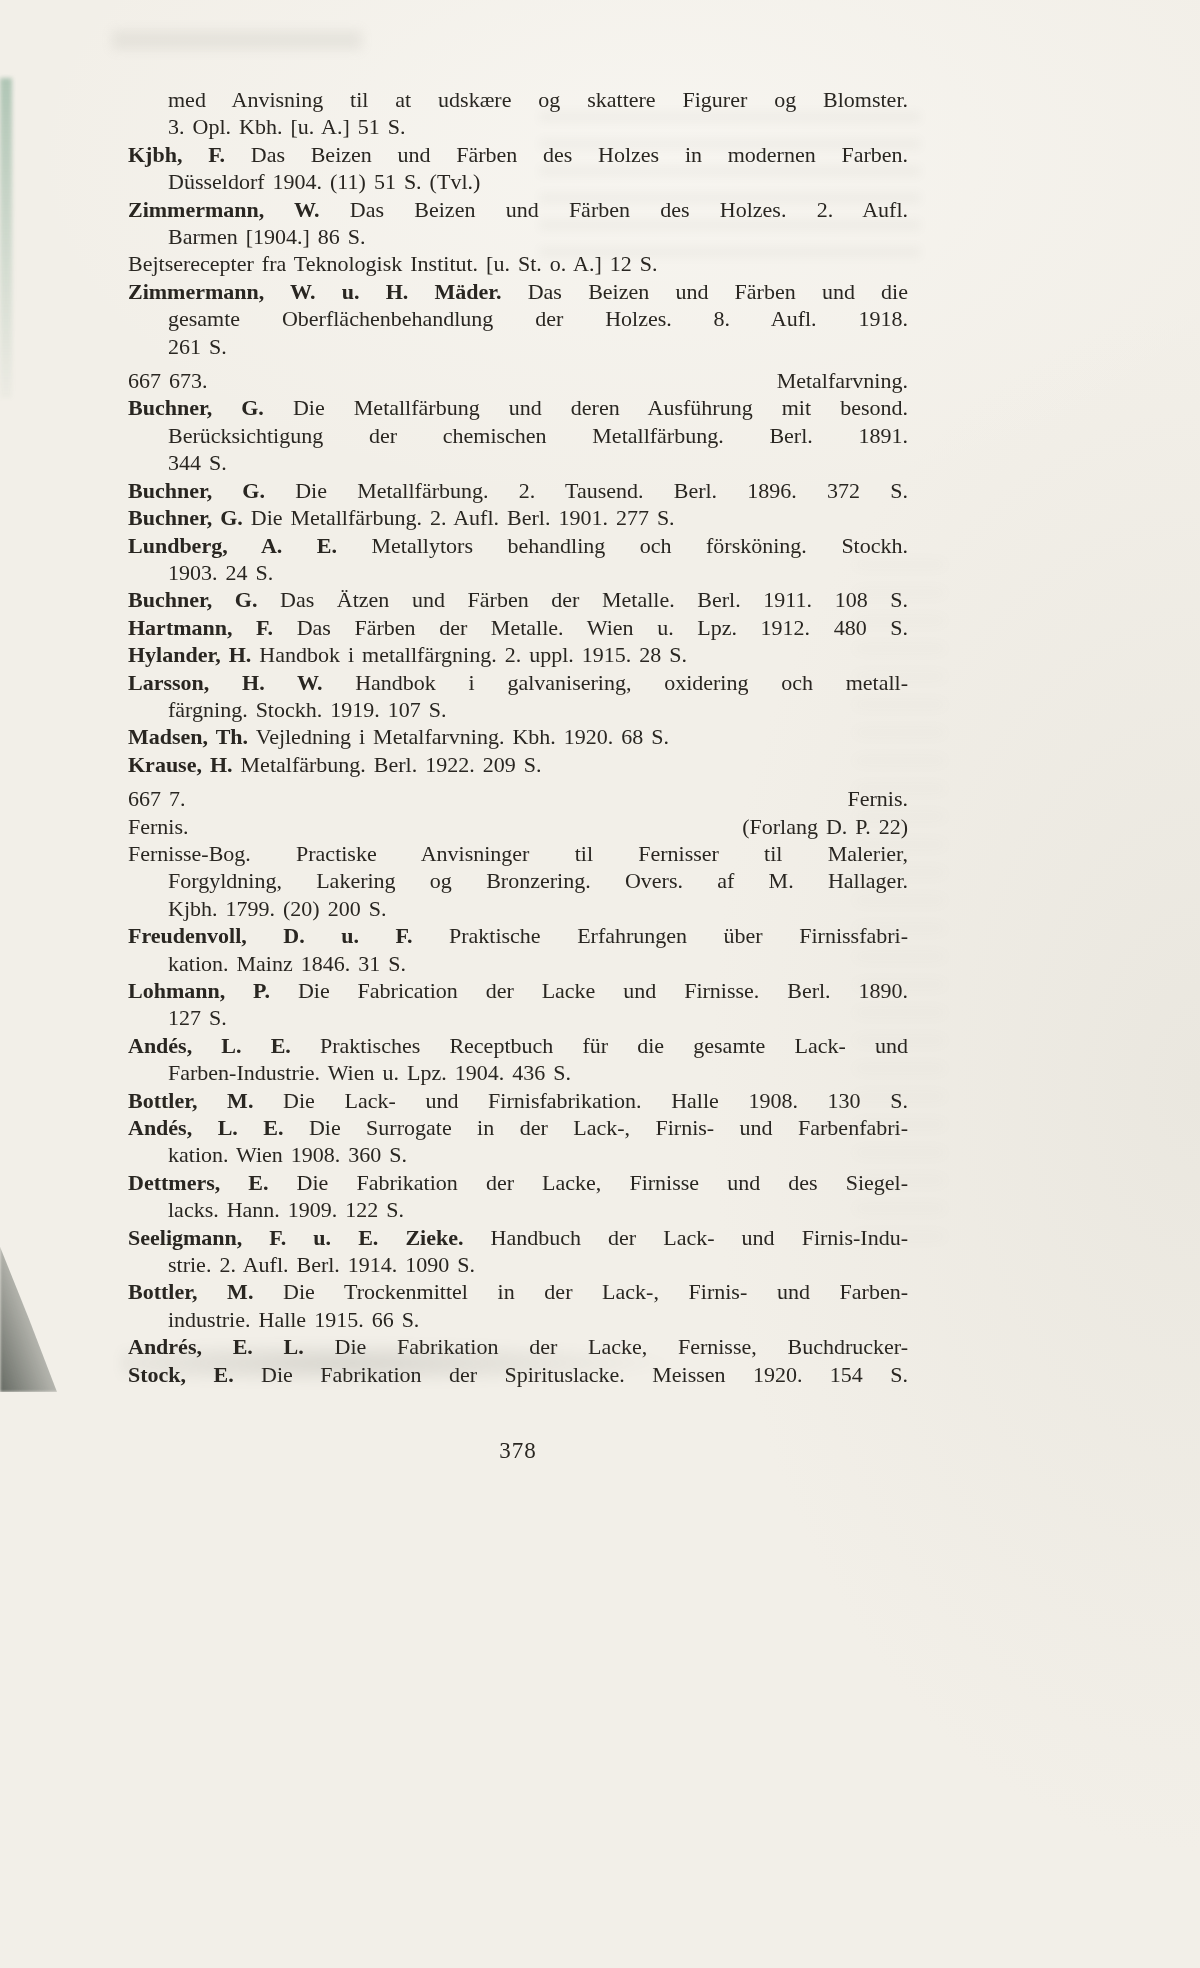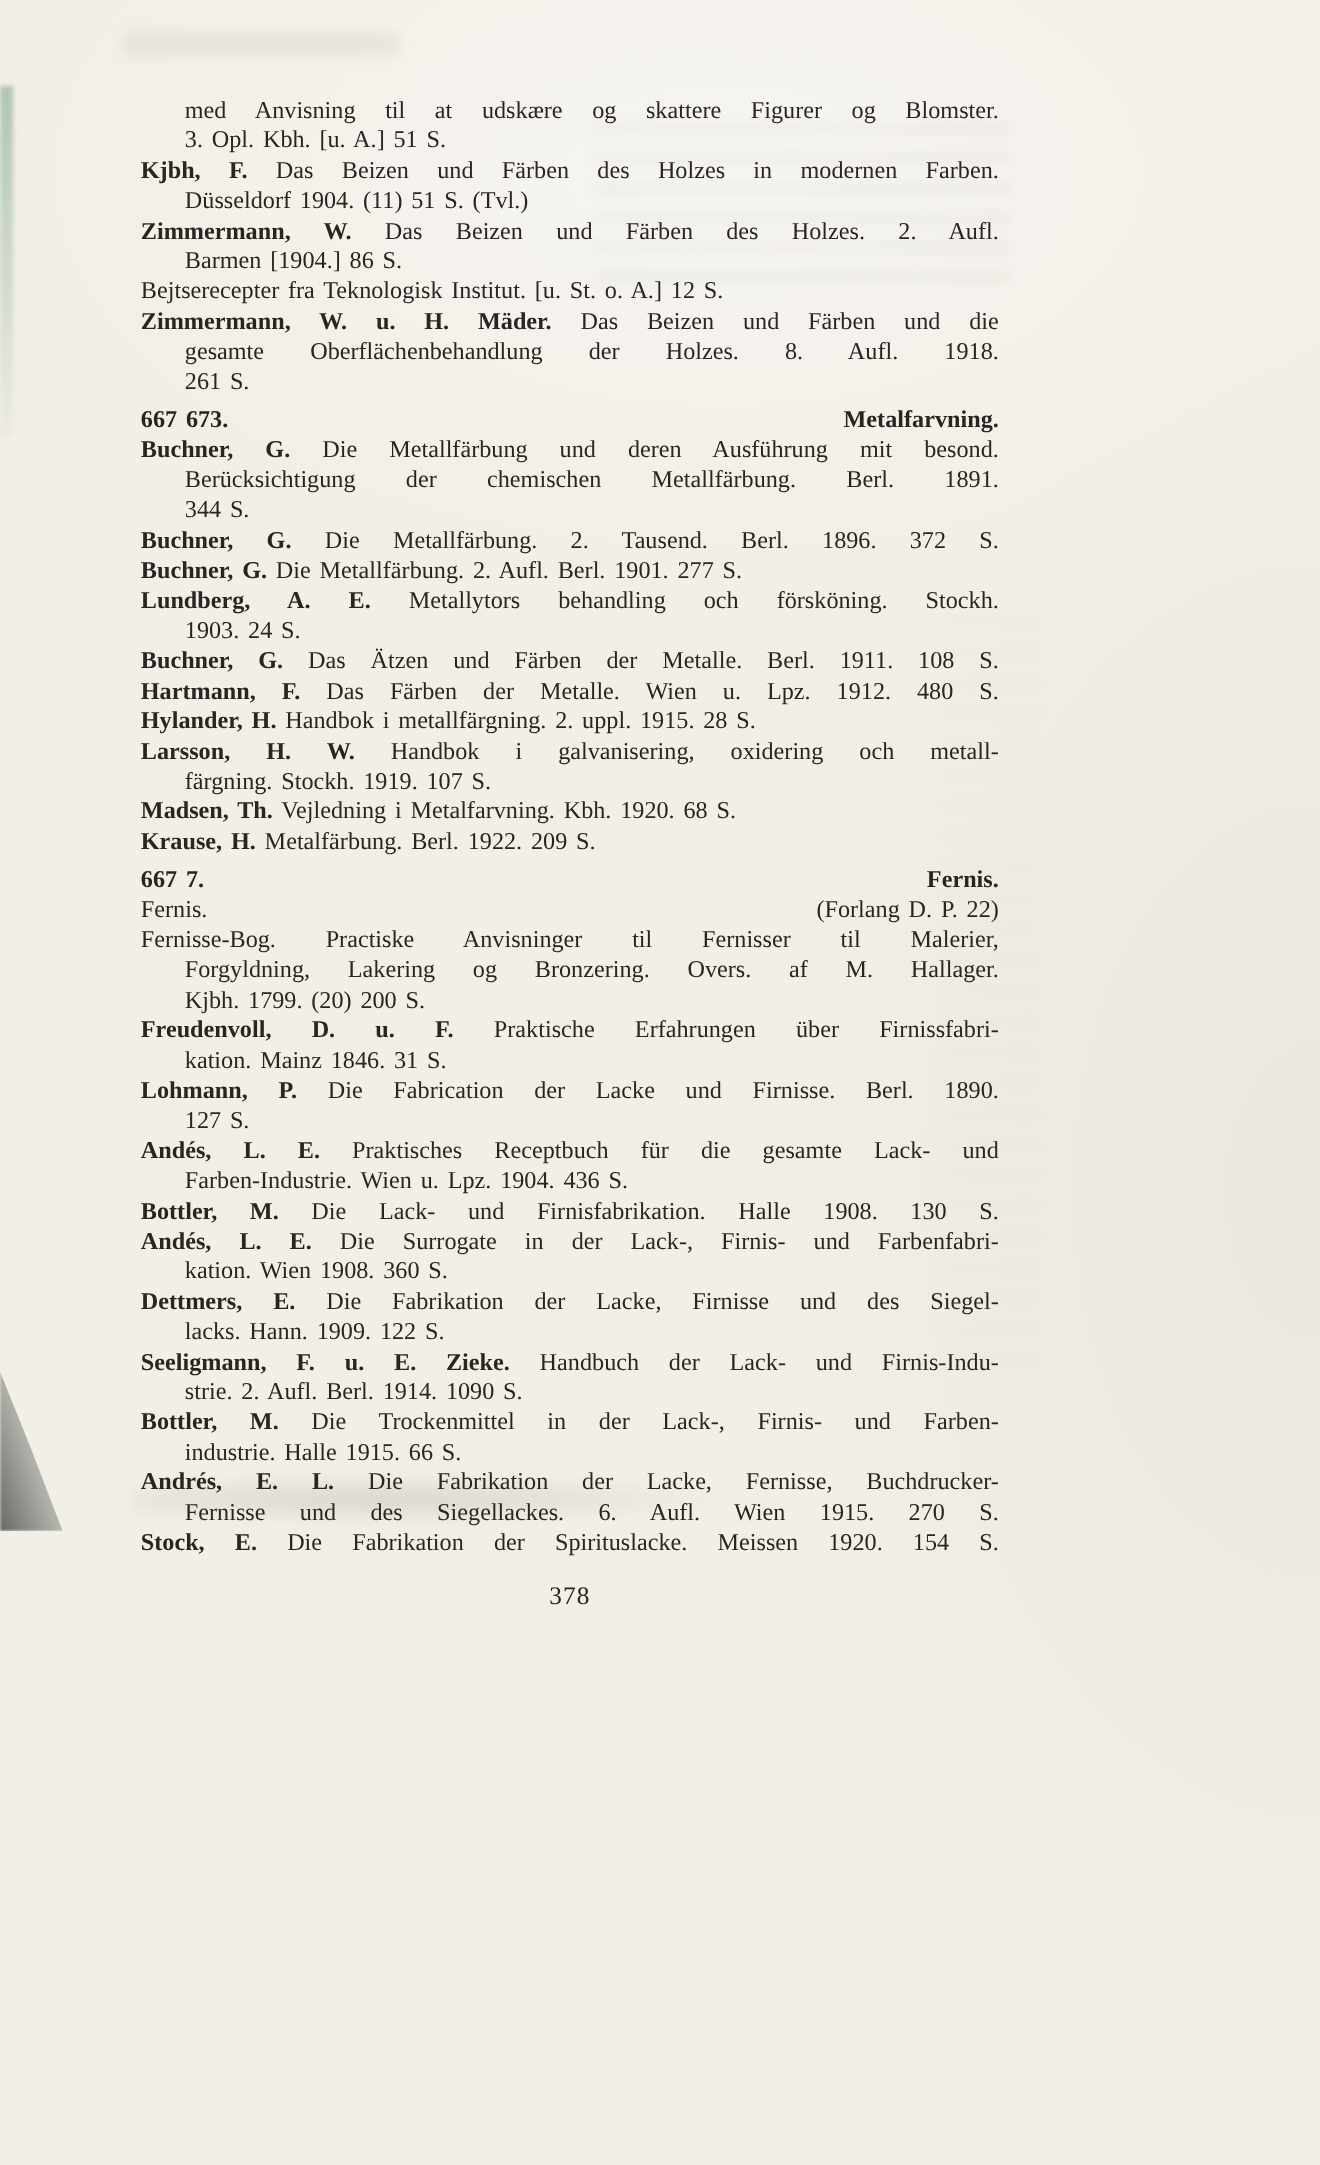--- a/index.html
+++ b/index.html
@@ -57,21 +57,21 @@
   .line {
     font-size: 22px;
     line-height: 27.4px;
     min-height: 27.4px;
     word-spacing: 2.5px;
   }
   .line.indent { padding-left: 40px; }
   .line.justify { text-align: justify; text-align-last: justify; }
   .line b { font-weight: bold; }
   .flexline { display: flex; justify-content: space-between; }
-  .flexline.heading { margin-top: 7px; font-weight: bold; }
+  .flexline.heading { margin-top: 7px; font-weight: normal; }
 
   .pagenum {
     position: absolute;
     left: 128px; top: 1438px; width: 780px;
     text-align: center;
     font-size: 23px;
     letter-spacing: 1px;
   }
 </style>
 </head>
@@ -134,18 +134,17 @@
       <div class="line justify"><b>Bottler, M.</b> Die Lack- und Firnisfabrikation.  Halle 1908.  130 S.</div>
       <div class="line justify"><b>Andés, L. E.</b> Die Surrogate in der Lack-, Firnis- und Farbenfabri-</div>
       <div class="line indent">kation.  Wien 1908.  360 S.</div>
       <div class="line justify"><b>Dettmers, E.</b> Die Fabrikation der Lacke, Firnisse und des Siegel-</div>
       <div class="line indent">lacks.  Hann. 1909.  122 S.</div>
       <div class="line justify"><b>Seeligmann, F. u. E. Zieke.</b> Handbuch der Lack- und Firnis-Indu-</div>
       <div class="line indent">strie.  2. Aufl.  Berl. 1914.  1090 S.</div>
       <div class="line justify"><b>Bottler, M.</b> Die Trockenmittel in der Lack-, Firnis- und Farben-</div>
       <div class="line indent">industrie.  Halle 1915.  66 S.</div>
       <div class="line justify"><b>Andrés, E. L.</b> Die Fabrikation der Lacke, Fernisse, Buchdrucker-</div>
-      <div class="line indent justify">Fernisse und des Siegellackes.  6.  Aufl.  Wien 1915.  270 S.</div>
       <div class="line justify"><b>Stock, E.</b> Die Fabrikation der Spirituslacke.  Meissen 1920.  154 S.</div>
     </div>
 
   <div class="pagenum">378</div>
 </div>
 
 </body></html>

